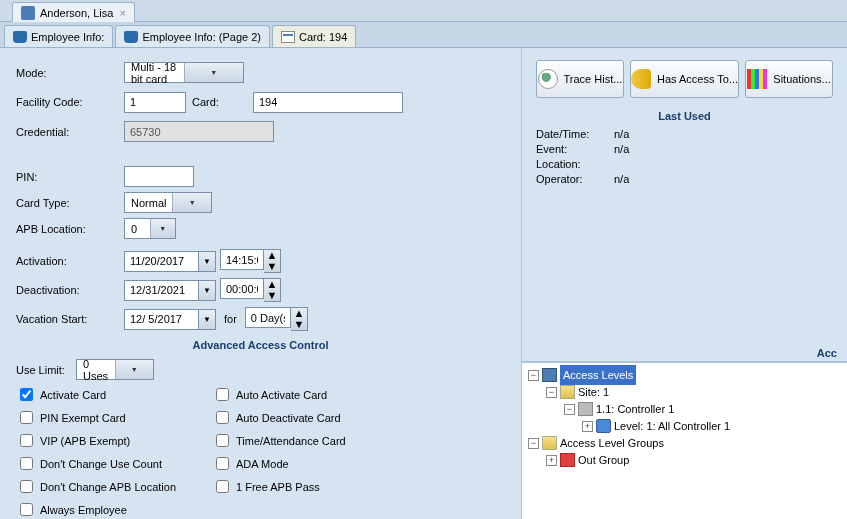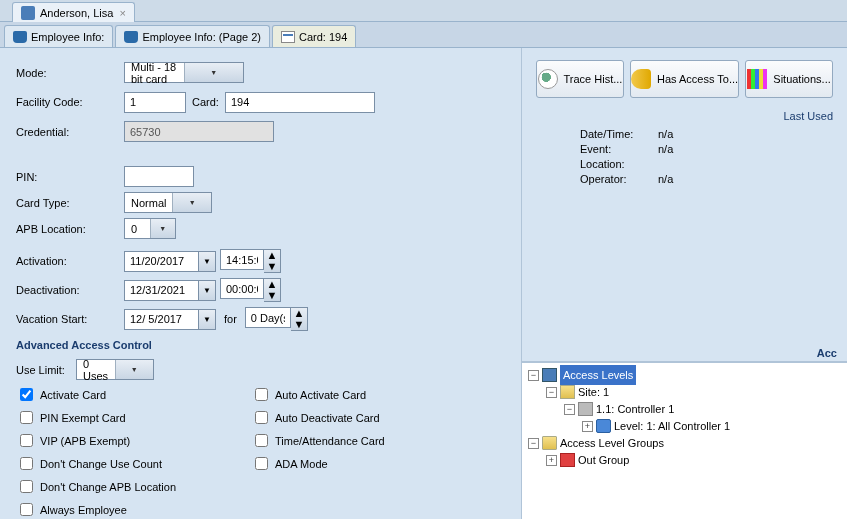--- a/index.html
+++ b/index.html
@@ -37,38 +37,38 @@
 input.txt.ro { background: #e1e1e1; color:#555; }
 
 .date-field { display:inline-flex; }
 .date-field input { width: 75px; }
 .date-field .arrow, .spinner .btns { width: 17px; background: linear-gradient(#e8eef5,#c9d6e4); border: 1px solid #7a8fa6; border-left:none; display:flex; align-items:center; justify-content:center; font-size:8px; }
 .spinner { display:inline-flex; }
 .spinner input { width: 44px; }
 .spinner .btns { flex-direction:column; font-size:6px; line-height:1; }
 .spinner .btns span { flex:1; display:flex; align-items:center; justify-content:center; }
 
-.section-title { font-weight:bold; color:#1a3c6e; margin: 8px 0 8px 0; }
-
-.cb-grid { display:flex; gap: 75px; margin-top: 2px; }
+.section-title { text-align:center; font-weight:bold; color:#1a3c6e; margin: 8px 0 8px 0; }
+
+.cb-grid { display:flex; gap: 36px; margin-top: 2px; }
 .cb-col { display:flex; flex-direction:column; gap: 4px; }
 .cb-col label { display:flex; align-items:center; gap: 4px; }
 .cb-col input[type=checkbox] { width:13px; height:13px; }
 
 .right-buttons { padding: 12px 14px 6px 14px; display:flex; gap:6px; }
 .bigbtn { flex:1; display:flex; align-items:center; justify-content:center; gap:6px; height:38px; background: linear-gradient(#fbfcfd,#e2e9f1); border:1px solid #93a9c0; border-radius:3px; cursor:pointer; white-space:nowrap; }
 .bigbtn .ico { width:20px; height:20px; display:inline-block; }
 .ico-trace { background: radial-gradient(circle at 40% 40%, #6a8 0 30%, transparent 31%), #fff; border:1px solid #999; border-radius:50%; }
 .ico-key { background: linear-gradient(90deg,#f2c94c,#e0a800); border-radius:10px 4px 4px 10px; }
 .ico-sit { background: linear-gradient(90deg, #e33 0 20%, #3e3 20% 40%, #37e 40% 60%, #ed3 60% 80%, #e3e 80% 100%); }
 
 .last-used { padding: 0 14px 10px 14px; }
-.last-used-title { text-align:right; font-weight:normal; color:#1a3c6e; margin: 6px 0 6px 0; }
+.last-used-title { text-align:center; font-weight:bold; color:#1a3c6e; margin: 6px 0 6px 0; }
 .lu-row { display:flex; margin-bottom:3px; }
-.lu-label { width: 78px; color:#000;margin-left:44px; }
+.lu-label { width: 78px; color:#000; }
 
 .right-header2 { text-align:right; padding: 0 10px 2px 0; font-weight:bold; color:#1a3c6e; border-bottom: 1px solid #b0c4d8; }
 .tree { background:#fff; border-top: 1px solid #b0c4d8; flex:1; padding: 4px 6px; overflow:auto; }
 .tree-node { display:flex; align-items:center; gap:3px; height:17px; padding-left: calc(var(--depth) * 18px); white-space:nowrap; }
 .expander { width:11px; height:11px; border:1px solid #888; display:flex; align-items:center; justify-content:center; font-size:9px; line-height:1; cursor:pointer; color:#444; background:#fff; }
 .tree-icon { width:15px; height:14px; display:inline-block; }
 .ti-monitor { background:#4a7db8; border:1px solid #356; }
 .ti-site { background: linear-gradient(#f7e08a,#e0c050); border:1px solid #aa8; }
 .ti-ctrl { background:#bbb; border:1px solid #888; }
 .ti-level { background:#4a88d8; border:1px solid #2a5fa0; border-radius:2px; color:#fff; font-size:8px; text-align:center; }
@@ -110,21 +110,21 @@
           <span class="form-label">Mode:</span>
           <div class="combo" style="width:120px">
             <span>Multi - 18 bit card</span>
             <span class="arrow">▼</span>
           </div>
         </div>
         <div class="form-row">
           <span class="form-label">Facility Code:</span>
           <input class="txt" style="width: 62px;" value="1">
           <span style="margin:8px 6px">Card:</span>
-          <input class="txt" style="width: 150px;" value="194">
+          <input class="txt" style="width: 150px; margin-left: 28px;" value="194">
         </div>
         <div class="form-row">
           <span class="form-label">Credential:</span>
           <input class="txt ro" style="width: 150px;" readonly="" value="65730">
         </div>
 
         <div class="form-row mt">
           <span class="form-label">PIN:</span>
           <input class="txt" style="width: 70px;" value="">
         </div>
@@ -233,20 +233,24 @@
                 <input type="checkbox" style="">
                 <span>Auto Deactivate Card</span>
               </label>
             <label>
                 <input type="checkbox" style="">
                 <span>Time/Attendance Card</span>
               </label>
             <label>
                 <input type="checkbox" style="">
                 <span>ADA Mode</span>
+              </label>
+            <label>
+                <input type="checkbox" style="">
+                <span>1 Free APB Pass</span>
               </label>
           </div>
         </div>
 
       </div>
 
       <div class="right-pane">
         <div class="right-buttons">
           <div class="bigbtn">
             <span class="ico ico-trace"></span>

